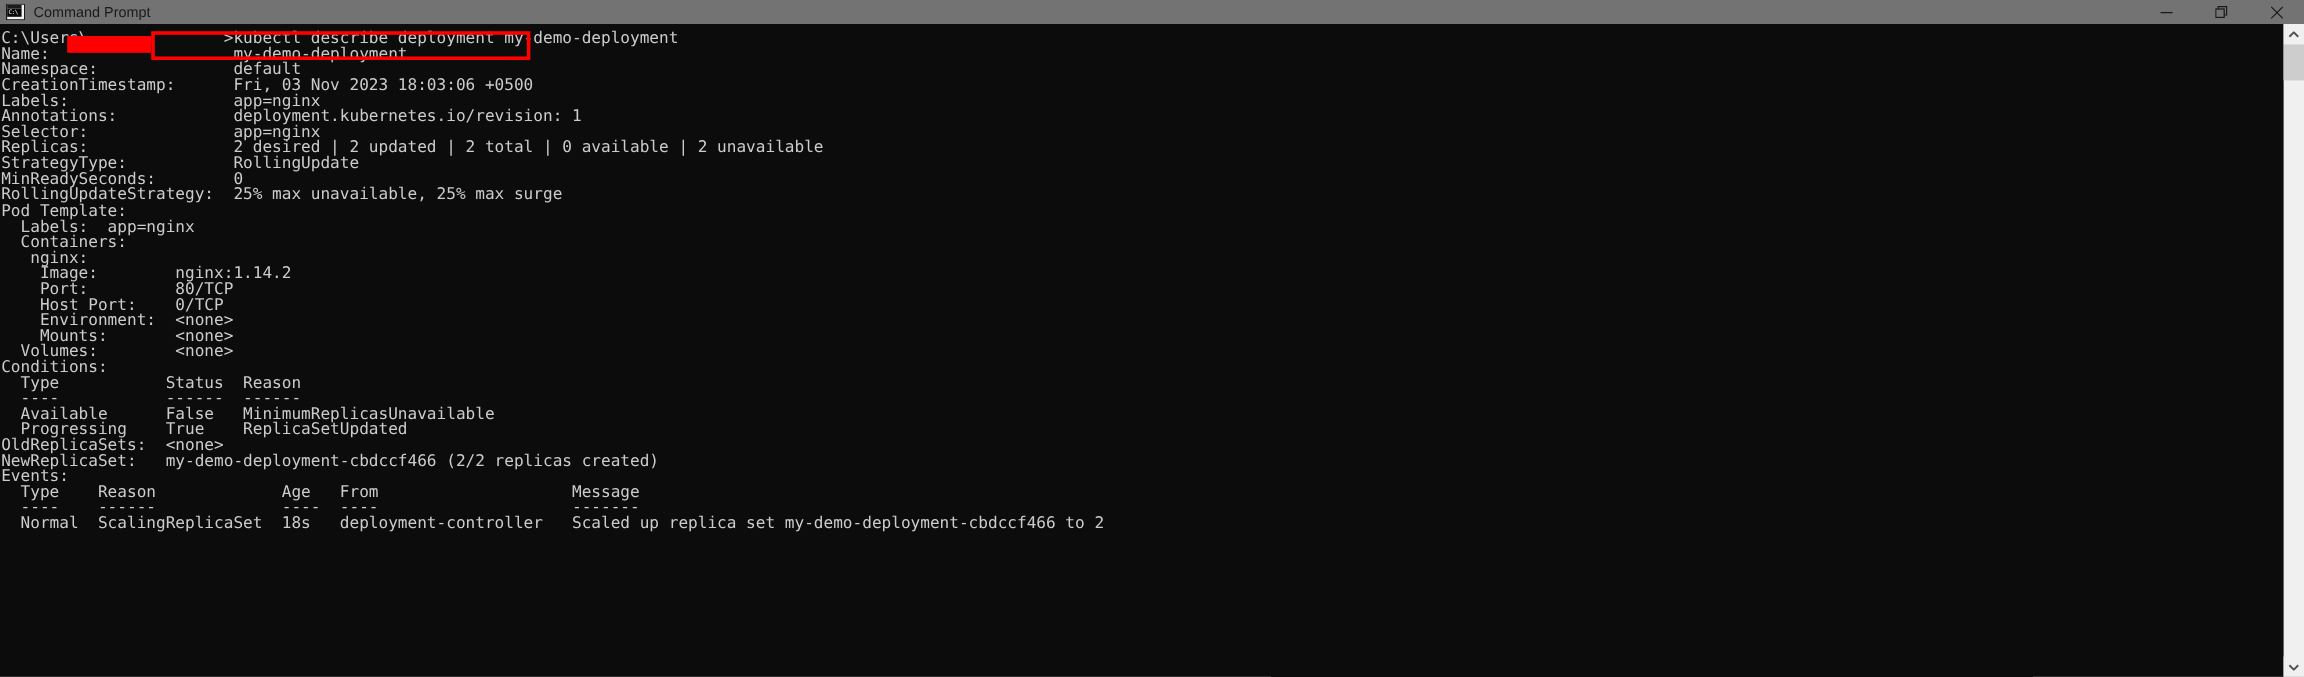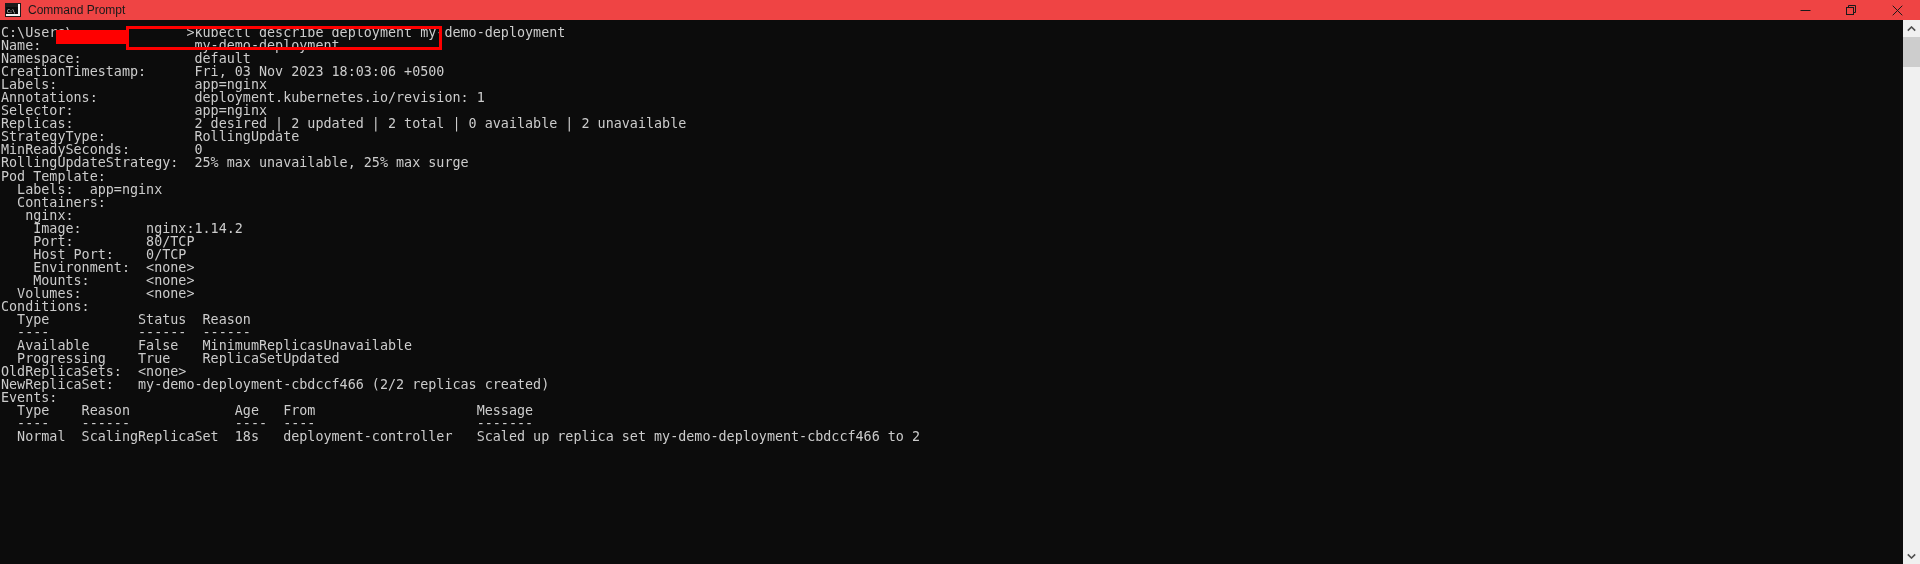--- a/index.html
+++ b/index.html
@@ -20,21 +20,21 @@
     height: 564px;
     background: #0c0c0c;
   }
 
   
   .titlebar {
     position: absolute;
     left: 0; top: 0;
     width: 1920px;
     height: 20px;
-    background: #ef4444;
+    background: #737373;
     display: flex;
     align-items: center;
     user-select: none;
   }
 
   .titlebar-left {
     display: flex;
     align-items: center;
     padding-left: 5px;
     height: 20px;

